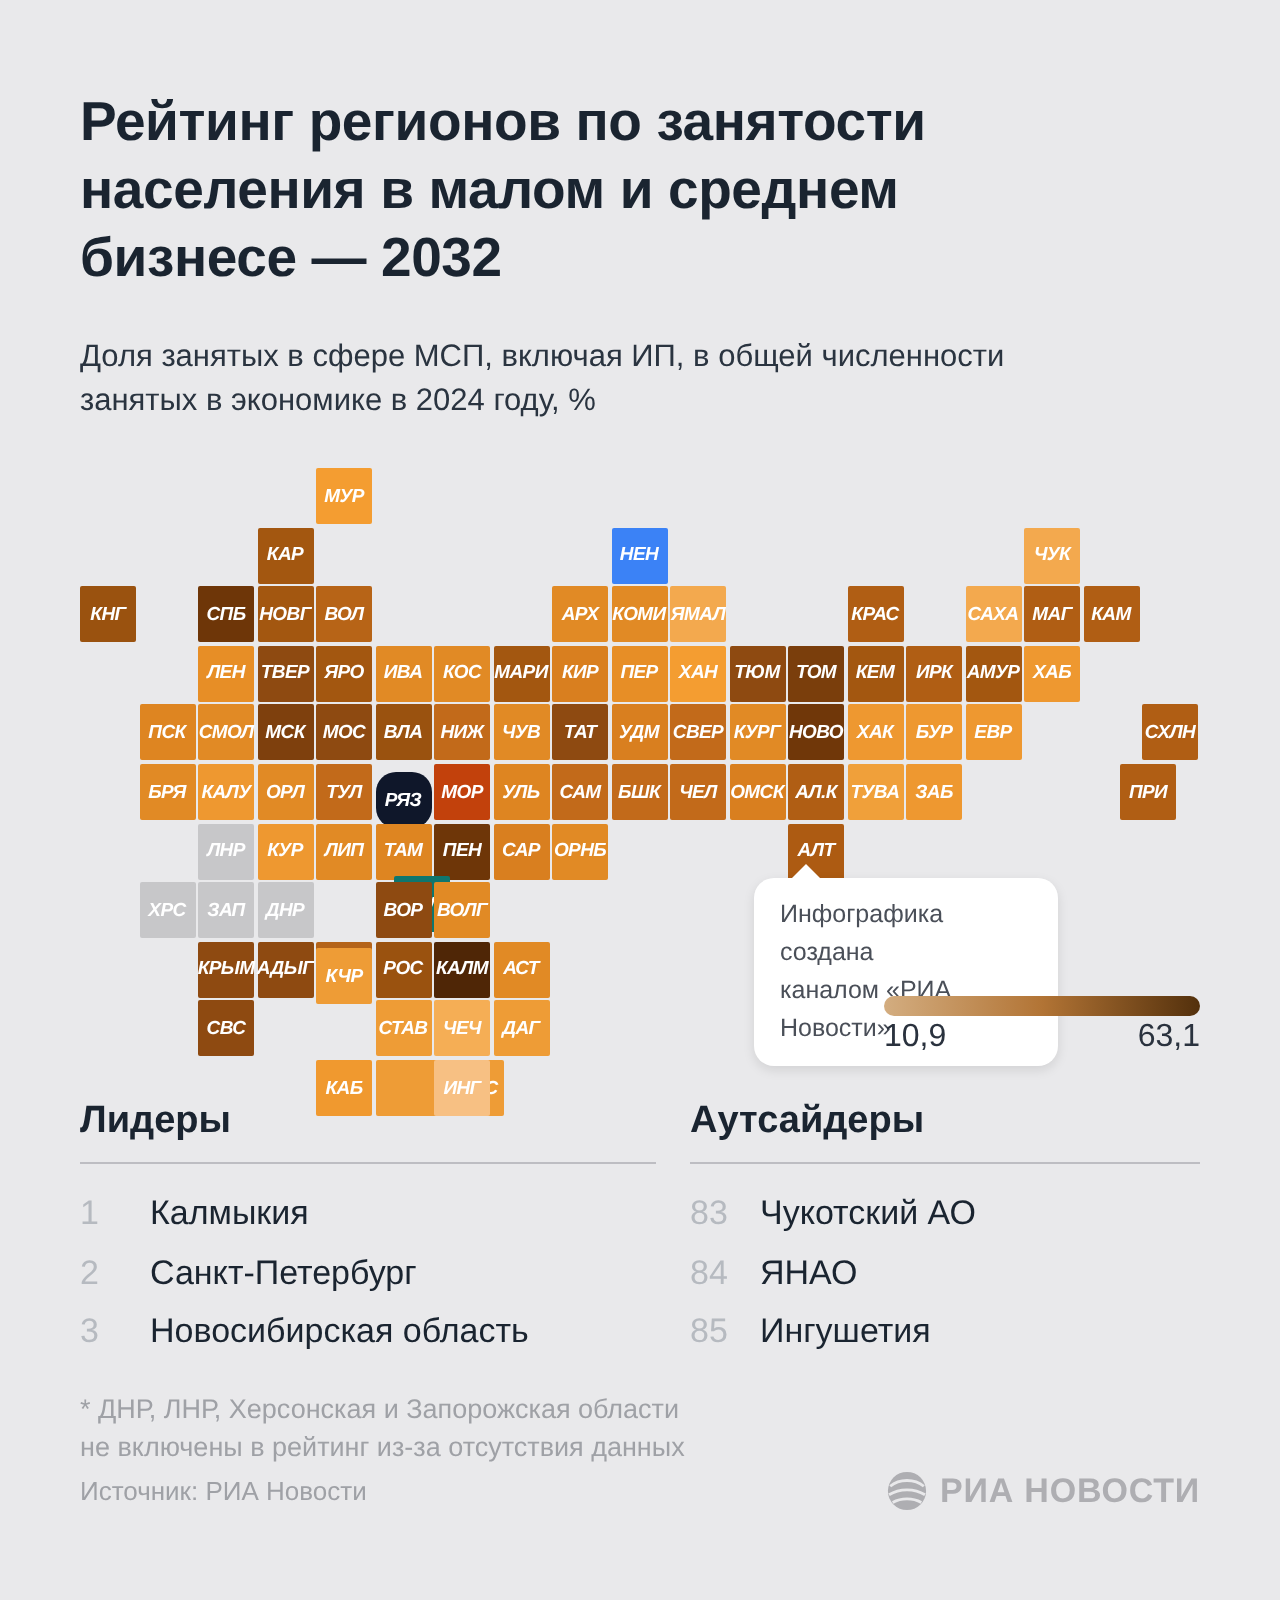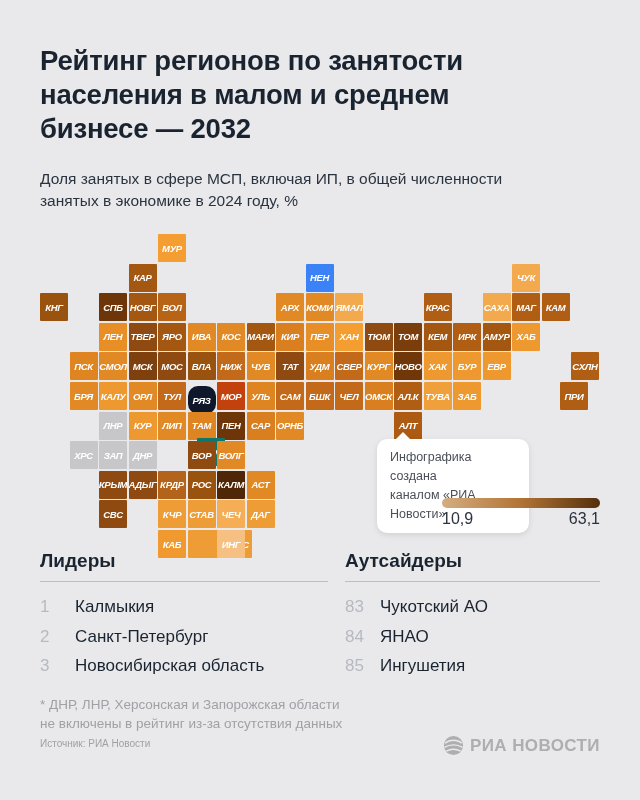--- a/index.html
+++ b/index.html
@@ -42,21 +42,21 @@
   .rule-right{left:345px;width:255px;}
   .list{position:absolute;top:597px;}
   .list-left{left:40px;}
   .list-right{left:345px;}
   .list-row{display:flex;align-items:baseline;height:29.5px;font-size:17px;}
   .rank{color:#B6BAC0;min-width:35px;}
   .rname{color:#1A2430;}
 
   
   .footnote{position:absolute;left:40px;top:695px;font-size:13.5px;line-height:19px;color:#9FA1A6;}
-  .source{position:absolute;left:40px;top:738px;font-size:10px;color:#9FA1A6;}
+  .source{position:absolute;left:40px;top:738px;font-size:13px;color:#9FA1A6;}
   .logo{position:absolute;right:40px;top:735px;display:flex;align-items:center;gap:6px;}
   .logo-text{font-size:17px;font-weight:700;color:#AEAEB2;letter-spacing:0.4px;}
 </style>
 </head>
 <body>
 
 <div class="canvas">
 
   <div class="title">
     <div>Рейтинг регионов по занятости</div>
@@ -144,21 +144,21 @@
       <div class="tile" style="left: 158px; top: 438px; background: #0f766e; margin-left: 39px;">БЕЛ</div>
       <div class="tile" style="left: 187.5px; top: 441.2px; background: rgb(142, 74, 17);">ВОР</div>
       <div class="tile" style="left: 217px; top: 441.2px; background: rgb(225, 138, 37);">ВОЛГ</div>
       <div class="tile" style="left: 99px; top: 470.8px; background: rgb(142, 74, 17);">КРЫМ</div>
       <div class="tile" style="left: 128.5px; top: 470.8px; background: rgb(142, 74, 17);">АДЫГ</div>
       <div class="tile" style="left: 158px; top: 470.8px; background: rgb(180, 100, 26);">КРДР</div>
       <div class="tile" style="left: 187.5px; top: 470.8px; background: rgb(154, 82, 15);">РОС</div>
       <div class="tile" style="left: 217px; top: 470.8px; background: rgb(79, 38, 6);">КАЛМ</div>
       <div class="tile" style="left: 246.5px; top: 470.8px; background: rgb(225, 138, 37);">АСТ</div>
       <div class="tile" style="left: 99px; top: 500.4px; background: rgb(142, 74, 17);">СВС</div>
-      <div class="tile" style="left: 158px; top: 500px; background: rgb(238, 156, 54);">КЧР</div>
+      <div class="tile" style="left: 158px; top: 474px; background: rgb(238, 156, 54);">КЧР</div>
       <div class="tile" style="left: 187.5px; top: 500.4px; background: rgb(238, 156, 54);">СТАВ</div>
       <div class="tile" style="left: 217px; top: 500.4px; background: rgb(245, 174, 85);">ЧЕЧ</div>
       <div class="tile" style="left: 246.5px; top: 500.4px; background: rgb(238, 156, 54);">ДАГ</div>
       <div class="tile" style="left: 158px; top: 530px; background: rgb(240, 153, 47);">КАБ</div>
       <div class="tile" style="left: 187.5px; top: 530px; background: rgb(238, 156, 54); padding-left: 36px;">С.ОС</div>
       <div class="tile" style="left: 217px; top: 530px; background: rgb(247, 192, 131);">ИНГ</div>
     </div>
 
   <div class="tooltip">
     <div class="arrow"></div>

